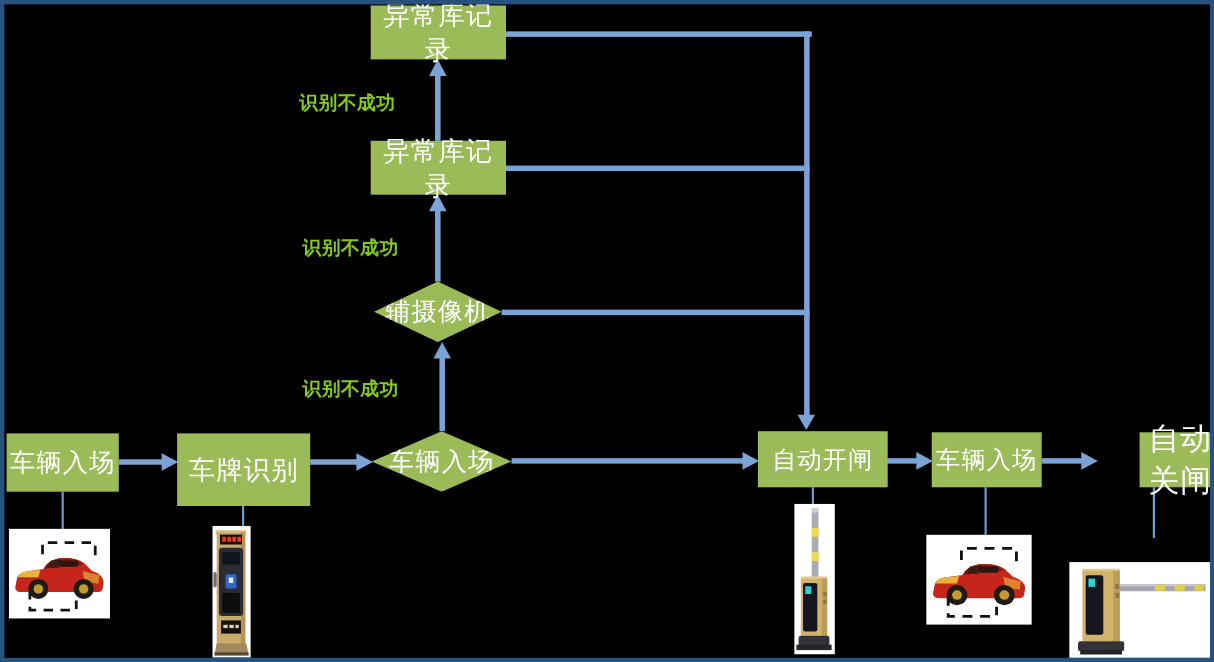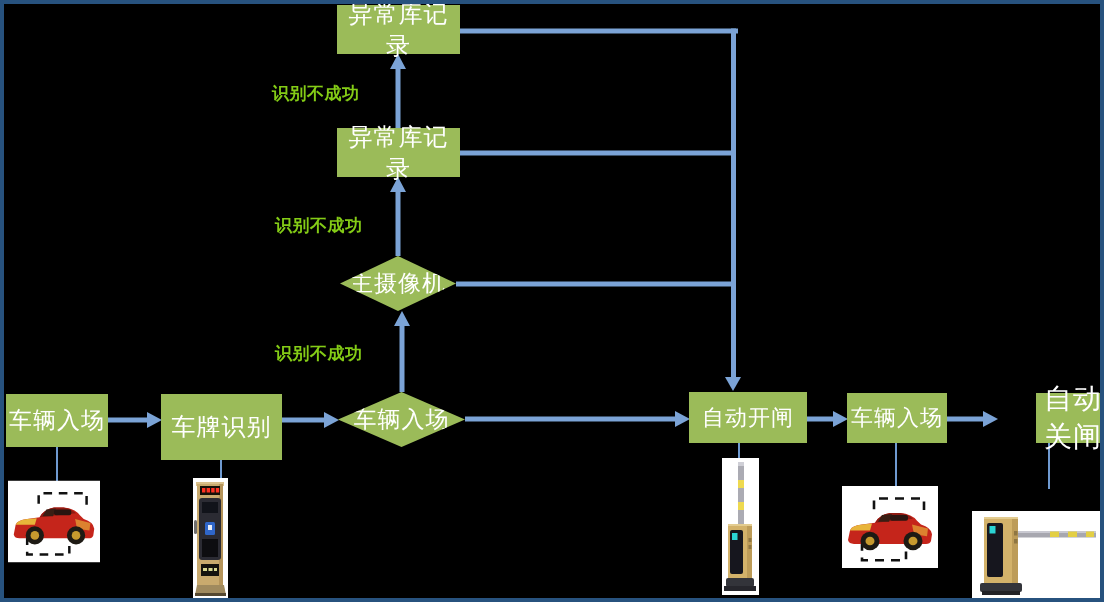--- a/index.html
+++ b/index.html
@@ -107,21 +107,21 @@
 
   <div class="node" style="left:333px;top:1px;width:123px;height:49px;font-size:24px;">
     <span>异常库记录</span>
   </div>
 
   <div class="node" style="left:333px;top:124px;width:123px;height:49px;font-size:24px;">
     <span>异常库记录</span>
   </div>
 
   <div class="node diamond" style="left:336px;top:252px;width:116px;height:55px;font-size:23px;">
-    <span>主摄像机</span>
+    <span>辅摄像机</span>
   </div>
 
   <div class="node diamond" style="left:334px;top:388px;width:127px;height:55px;font-size:23px;">
     <span>车辆入场</span>
   </div>
 
   <div class="node" style="left:2px;top:390px;width:102px;height:53px;font-size:23px;">
     <span>车辆入场</span>
   </div>
 

